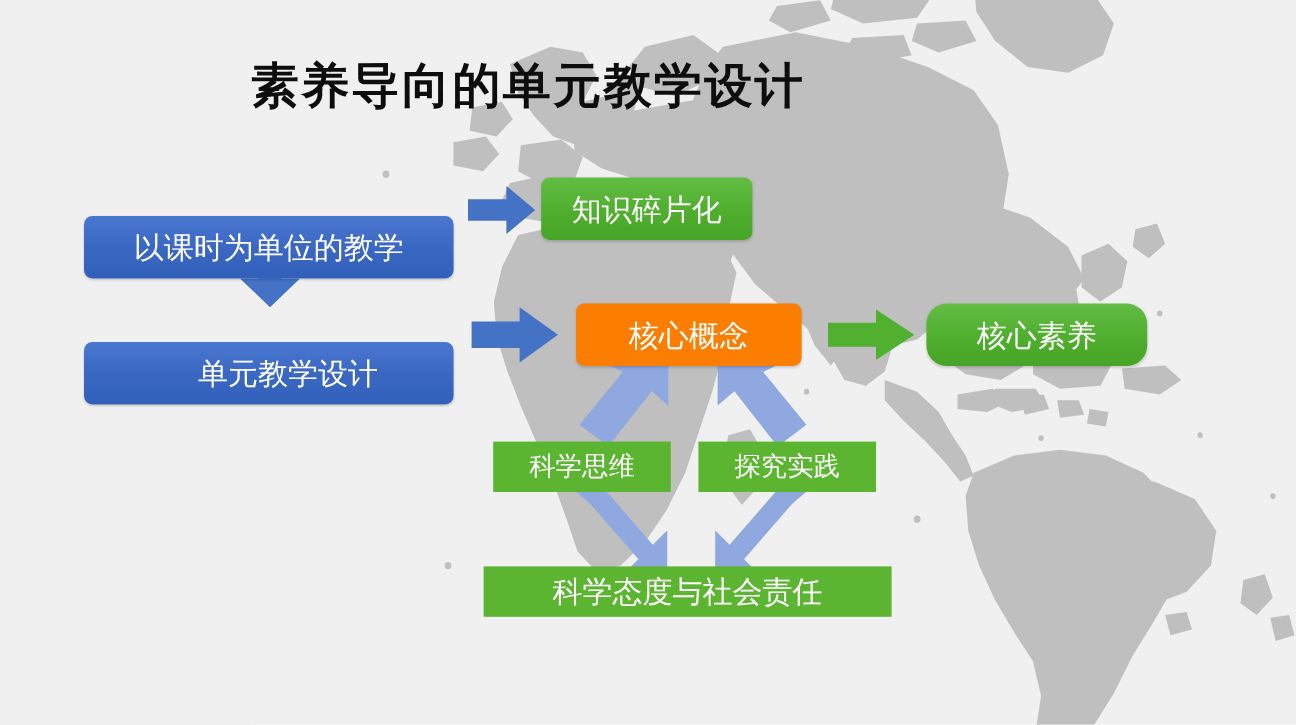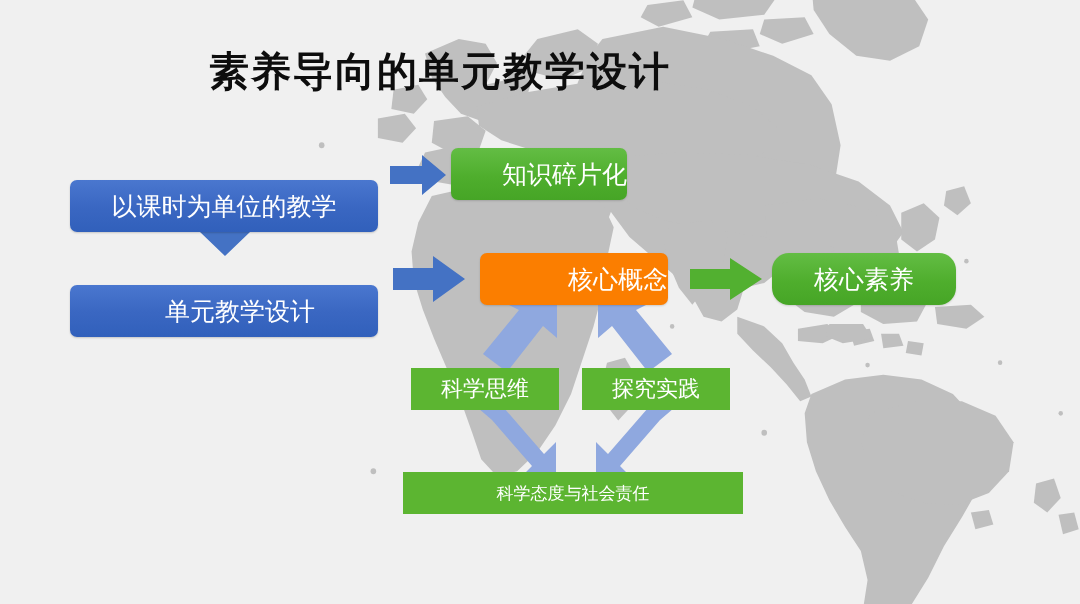--- a/index.html
+++ b/index.html
@@ -71,27 +71,27 @@
     background: #5cb531;
   }
   .node.orange {
     background: #fb7e00;
     border-radius: 7px;
     box-shadow: 0 1px 2px rgba(0,0,0,.15);
   }
 
   
   #box-lesson-teaching { left: 70px;  top: 148px; width: 308px; height: 52px; font-size: 25px; }
-  #box-fragmentation   { left: 451px; top: 148px; width: 176px; height: 52px; font-size: 25px; justify-content: flex-end; }
+  #box-fragmentation   { left: 451px; top: 148px; width: 176px; height: 52px; font-size: 25px; }
   #box-unit-design     { left: 70px;  top: 253px; width: 308px; height: 52px; font-size: 25px; padding-left: 32px; }
-  #box-core-concept    { left: 480px; top: 253px; width: 188px; height: 52px; font-size: 25px; justify-content: flex-end; }
+  #box-core-concept    { left: 480px; top: 253px; width: 188px; height: 52px; font-size: 25px; }
   #box-core-literacy   { left: 772px; top: 253px; width: 184px; height: 52px; font-size: 25px; border-radius: 17px; }
   #box-sci-thinking    { left: 411px; top: 368px; width: 148px; height: 42px; font-size: 22px; }
   #box-inquiry         { left: 582px; top: 368px; width: 148px; height: 42px; font-size: 22px; }
-  #box-attitude        { left: 403px; top: 472px; width: 340px; height: 42px; font-size: 17px; }
+  #box-attitude        { left: 403px; top: 472px; width: 340px; height: 42px; font-size: 25px; }
 
   
   .arrow {
     position: absolute;
     pointer-events: none;
   }
   .arrow svg { display: block; width: 100%; height: 100%; overflow: visible; }
   .fill-blue  { fill: #4472c4; }
   .fill-green { fill: #52b030; }
   .fill-lblue { fill: #8fa8df; }

